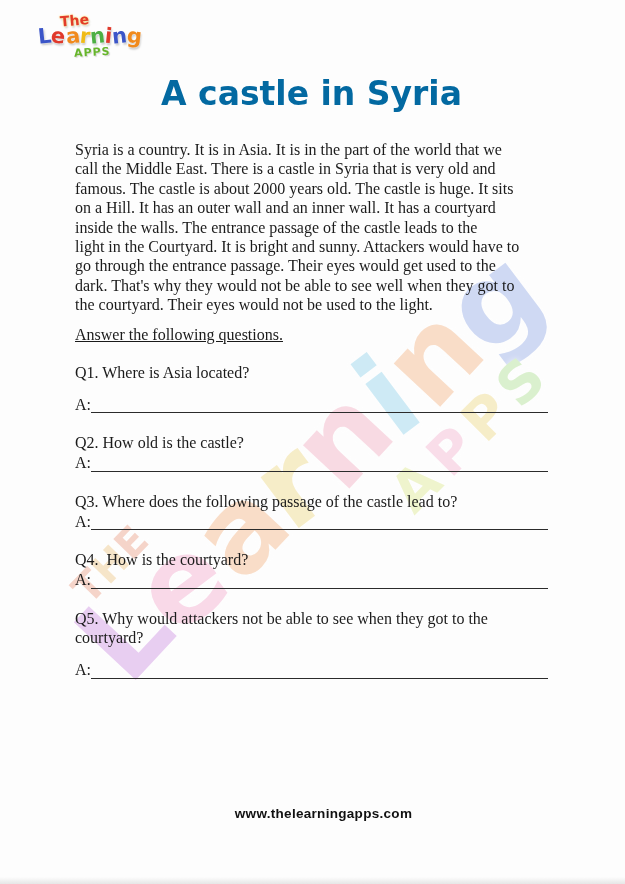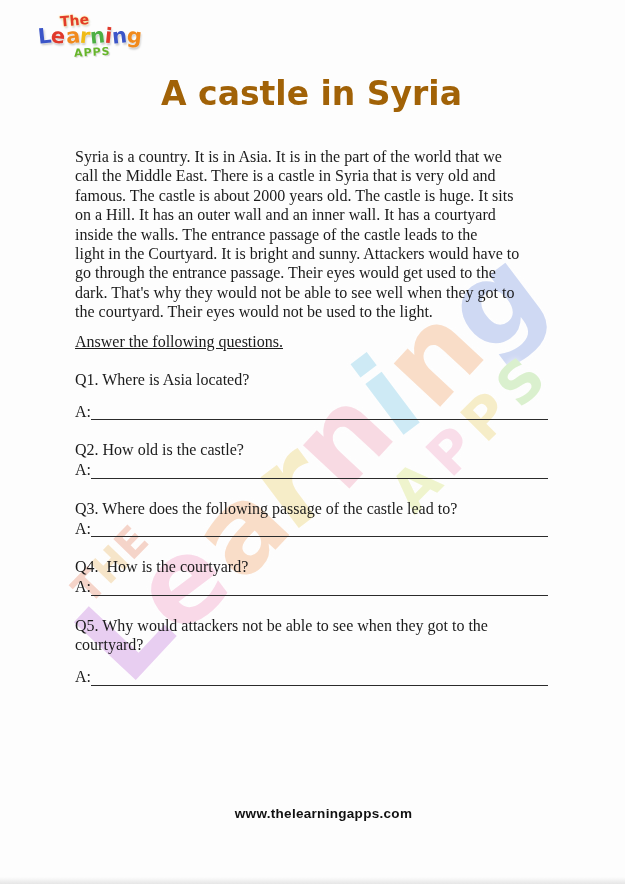--- a/index.html
+++ b/index.html
@@ -37,24 +37,24 @@
   .wm-inner{display:flex;flex-direction:column;}
   .watermark span{display:inline-block;text-shadow:0 0 6px rgba(255,255,255,.6);}
   .wm-the{font-size:40px;margin-left:28px;margin-bottom:-4px;transform:rotate(-4deg);}
   .wm-learning{font-size:116px;line-height:1;}
   .wm-learning span:nth-child(2n){transform:rotate(5deg);}
   .wm-learning span:nth-child(2n+1){transform:rotate(-5deg);}
   .wm-apps{font-size:56px;margin-left:330px;margin-top:-10px;letter-spacing:8px;transform:rotate(-3deg);}
   
   .content{position:absolute;left:75px;top:0;width:473px;z-index:2;}
   .title{
-    margin:0;padding-top:72px;text-align:center;color:#a16207;
+    margin:0;padding-top:72px;text-align:center;color:#0369a1;
     font:bold 33px/44px "DejaVu Sans",sans-serif;
   }
-  .passage{margin-top:31px;}
+  .passage{margin-top:24px;}
   .p-line,.q-line,.instruction,.answer-label{
     font:16px/19.4px "Liberation Serif",serif;color:#1b1b1b;white-space:pre;
   }
   .instruction{margin-top:10px;text-decoration:underline;}
   .q{margin-top:19px;}
   .answer-row{display:flex;align-items:flex-end;height:18px;margin-top:2px;}
   .q.spaced .answer-row{margin-top:14px;}
   .answer-line{flex:1;border-bottom:1.4px solid #2b2b2b;height:0;margin-bottom:1px;}
   
   .footer{

